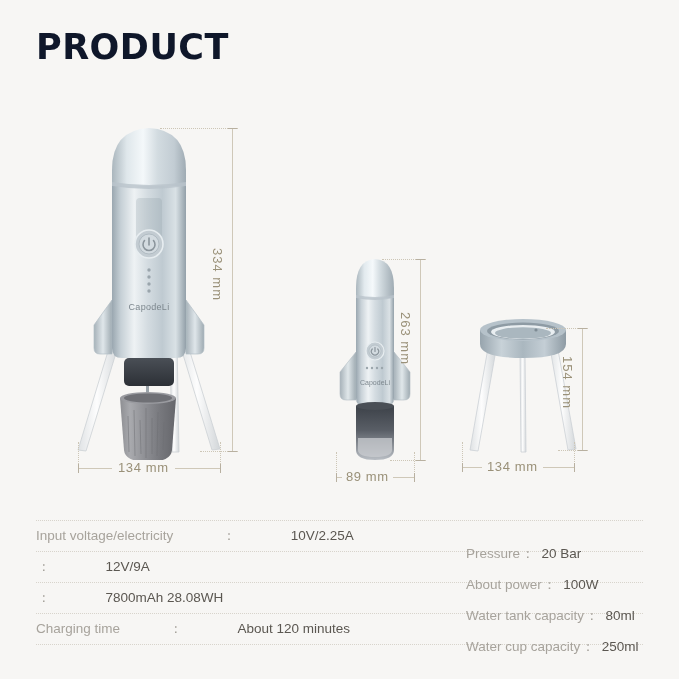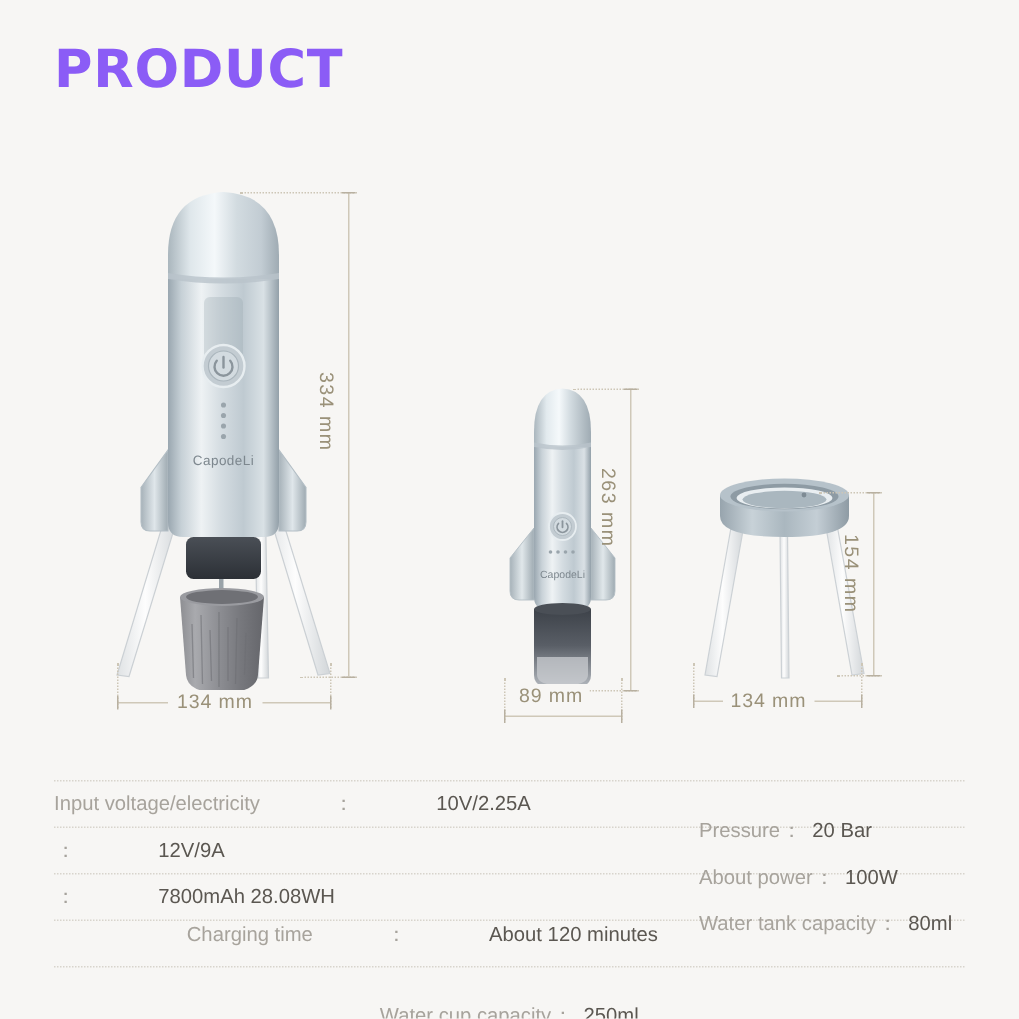--- a/index.html
+++ b/index.html
@@ -14,21 +14,21 @@
     overflow: hidden;
     position: relative;
   }
 
   
   #page-title {
     position: absolute;
     left: 36px;
     top: 26px;
     width: 400px;
-    color: #8b5cf6;
+    color: #0f172a;
     font-family: "DejaVu Sans", sans-serif;
     font-weight: bold;
     font-size: 35px;
     line-height: 1.22;
     letter-spacing: 0.5px;
   }
   #page-title .line {
     display: block;
     white-space: pre;
   }
@@ -95,21 +95,21 @@
     left: 36px;
     top: 520px;
     width: 607px;
   }
   .spec-row {
     display: flex;
     border-top: 1px dotted #d8d4cc;
     height: 30px;
     align-items: center;
   }
-  .spec-row.last { border-bottom: 1px dotted #d8d4cc; flex-direction: column; }
+  .spec-row.last { border-bottom: 1px dotted #d8d4cc; }
   .spec-cell {
     display: flex;
     align-items: baseline;
     white-space: nowrap;
   }
   .spec-cell.left  { width: 430px; gap: 48px; }
   .spec-cell.right { flex: 1; margin-top: 36px; }
   .spec-key {
     color: #a7a39c;
     font-size: 13.5px;
@@ -326,21 +326,21 @@
     <div class="dim-line-v" style="left:100px; top:19px; height:201px;"></div>
     <div class="dim-cap-v" style="left:96px; top:19px;"></div>
     <div class="dim-cap-v" style="left:96px; top:220px;"></div>
     <div class="dim-label vertical" style="left:78px; top:72px;">263 mm</div>
 
     <div class="guide-dotted-v" style="left:16px; top:212px; height:28px;"></div>
     <div class="guide-dotted-v" style="left:94px; top:212px; height:28px;"></div>
     <div class="dim-line-h" style="left:16px; top:237px; width:78px;"></div>
     <div class="dim-cap-h" style="left:16px; top:233px;"></div>
     <div class="dim-cap-h" style="left:94px; top:233px;"></div>
-    <div class="dim-label" style="left:22px; top:216px; background:#f7f6f4; padding:0 4px;">89 mm</div>
+    <div class="dim-label" style="left:22px; top:229px; background:#f7f6f4; padding:0 4px;">89 mm</div>
   </div>
 
   <div class="product-group" style="left:450px; top:180px; width:180px; height:200px;">
 
     <svg width="130" height="150" viewBox="0 0 130 150" style="position:absolute; left:8px; top:14px;">
       <defs>
         <linearGradient id="ringGrad3" x1="0" y1="0" x2="1" y2="0">
           <stop offset="0%" stop-color="#97a4ad"></stop>
           <stop offset="25%" stop-color="#c8d2d8"></stop>
           <stop offset="50%" stop-color="#aab7bf"></stop>

